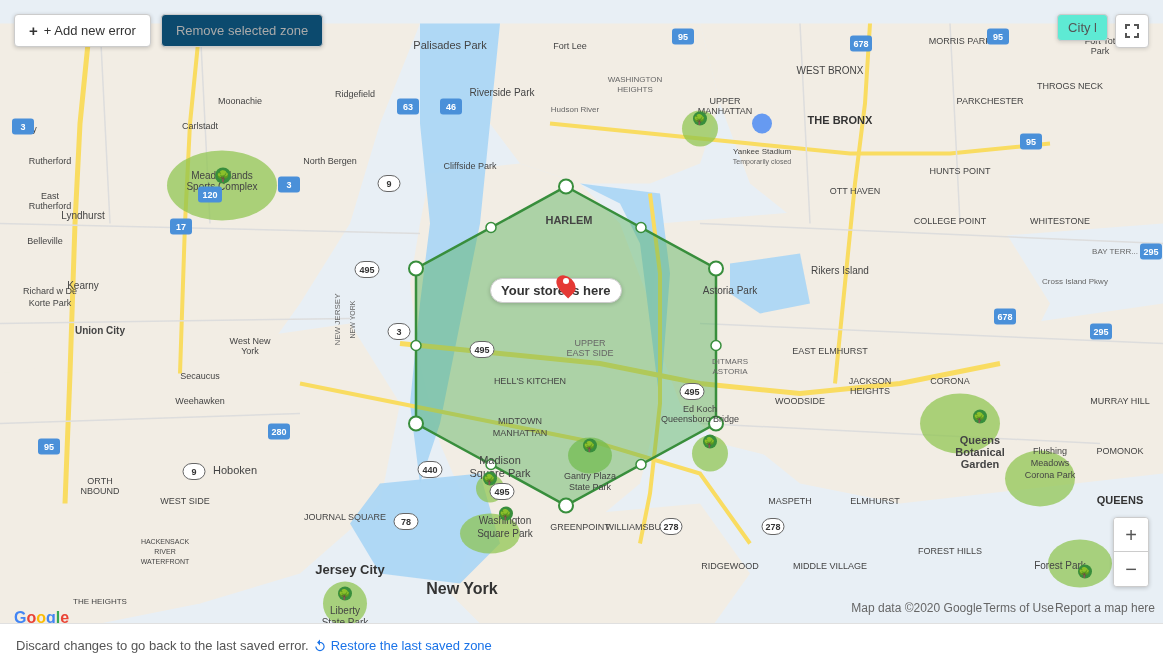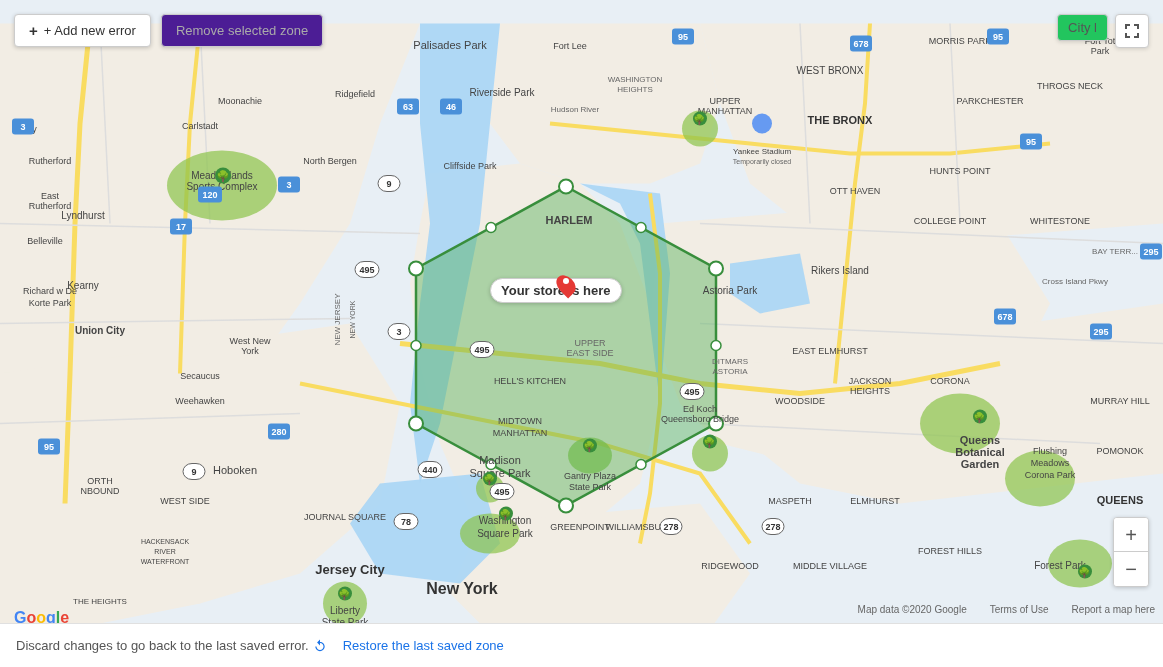--- a/index.html
+++ b/index.html
@@ -39,36 +39,36 @@
       border-radius: 4px;
       padding: 7px 14px;
       font-size: 13px;
       font-weight: 500;
       color: #333;
       cursor: pointer;
       box-shadow: 0 1px 4px rgba(0,0,0,0.2);
     }
 
     .btn-remove-zone {
-      background: #4c1d95;
+      background: #0c4a6e;
       border: 1px solid #ccc;
       border-radius: 4px;
       padding: 7px 14px;
       font-size: 13px;
       color: #aaa;
       cursor: default;
       box-shadow: 0 1px 4px rgba(0,0,0,0.2);
     }
 
     
     .city-label {
       position: absolute;
       top: 14px;
       right: 55px;
-      background: #22c55e;
+      background: #5eead4;
       border: 1px solid #ccc;
       border-radius: 4px;
       padding: 5px 10px;
       font-size: 13px;
       color: #555;
       box-shadow: 0 1px 4px rgba(0,0,0,0.15);
       z-index: 10;
     }
 
     
@@ -137,21 +137,21 @@
       font-size: 13px;
       color: #555;
       z-index: 10;
     }
 
     .restore-link {
       color: #1a73e8;
       text-decoration: none;
       display: flex;
       align-items: center;
-      gap: 16px;
+      gap: 4px;
       margin-left: 4px;
     }
 
     
     .google-logo {
       position: absolute;
       left: 14px;
       bottom: 40px;
       z-index: 10;
       font-size: 16px;
@@ -160,24 +160,24 @@
     .google-logo .g-blue { color: #4285F4; }
     .google-logo .g-red { color: #EA4335; }
     .google-logo .g-yellow { color: #FBBC05; }
     .google-logo .g-green { color: #34A853; }
 
     
     .map-attribution {
       position: absolute;
       right: 8px;
       bottom: 52px;
-      font-size: 10px;
+      font-size: 12px;
       color: #666;
       display: flex;
-      gap: 23px;
+      gap: 1px;
       z-index: 10;
     }
     .map-attribution a { color: #666; text-decoration: none; text-align: center; }
 
     
     .store-label {
       position: absolute;
       top: 278px;
       left: 490px;
       z-index: 8;

